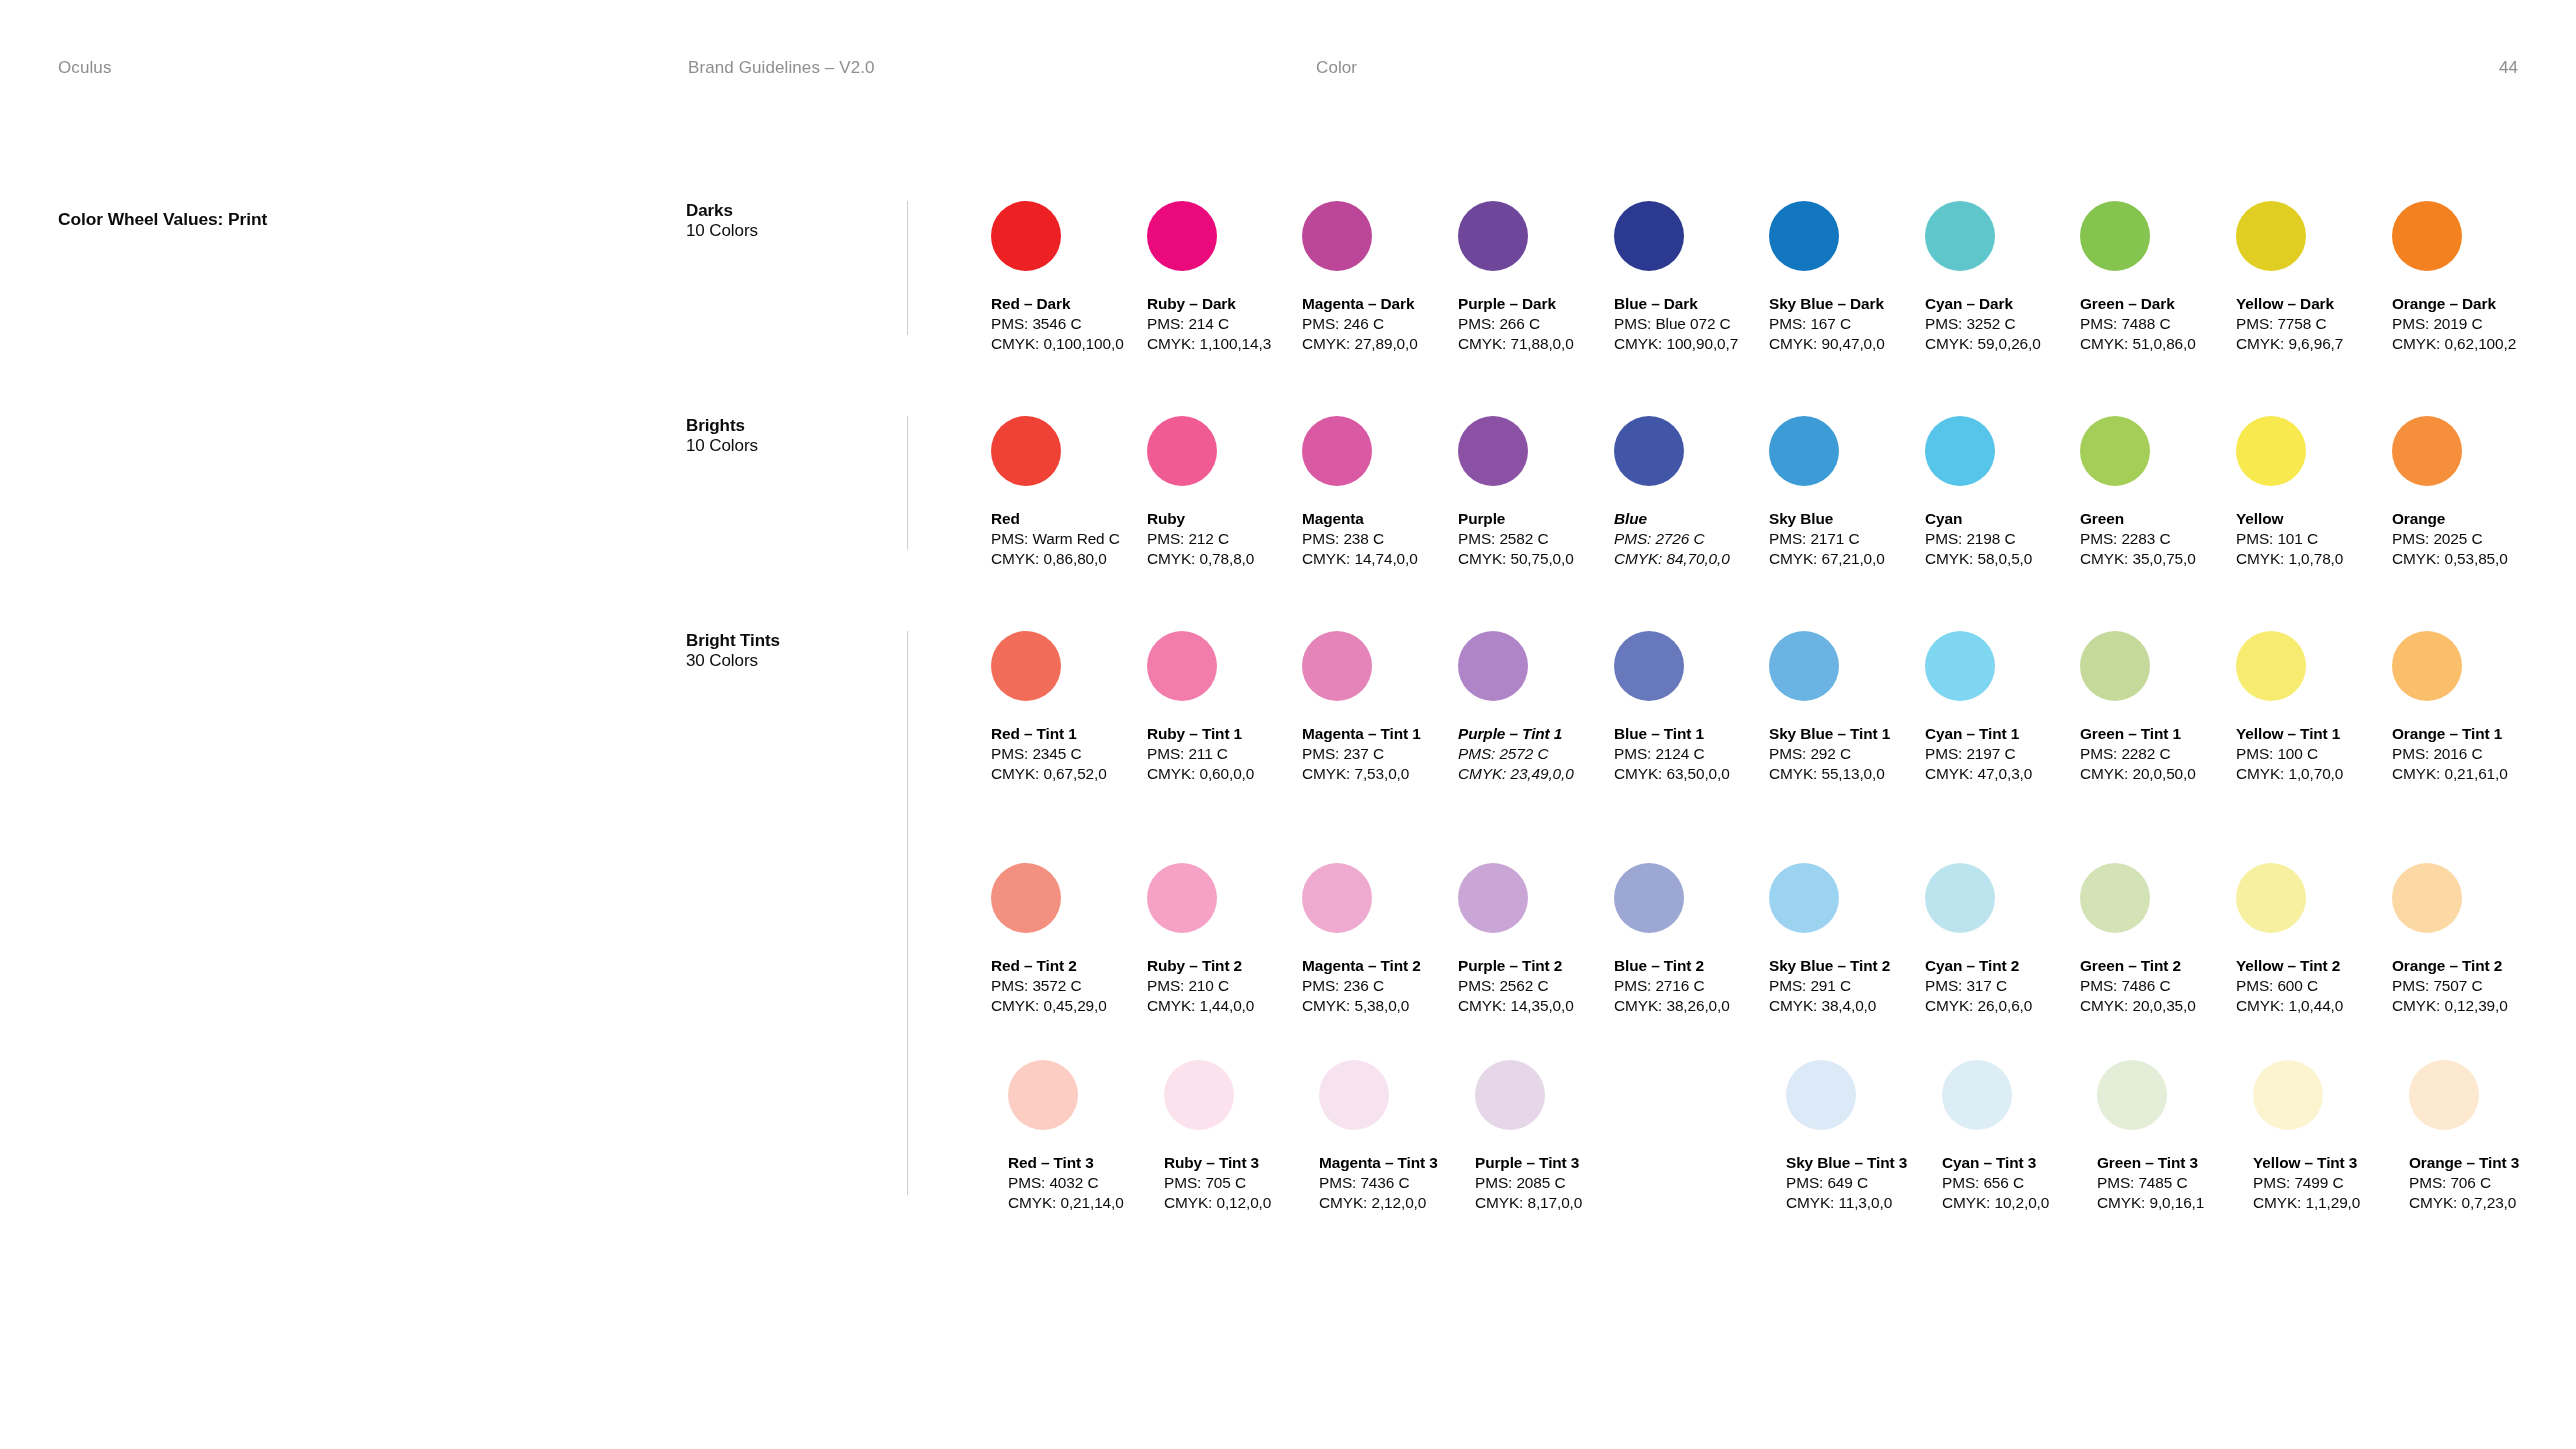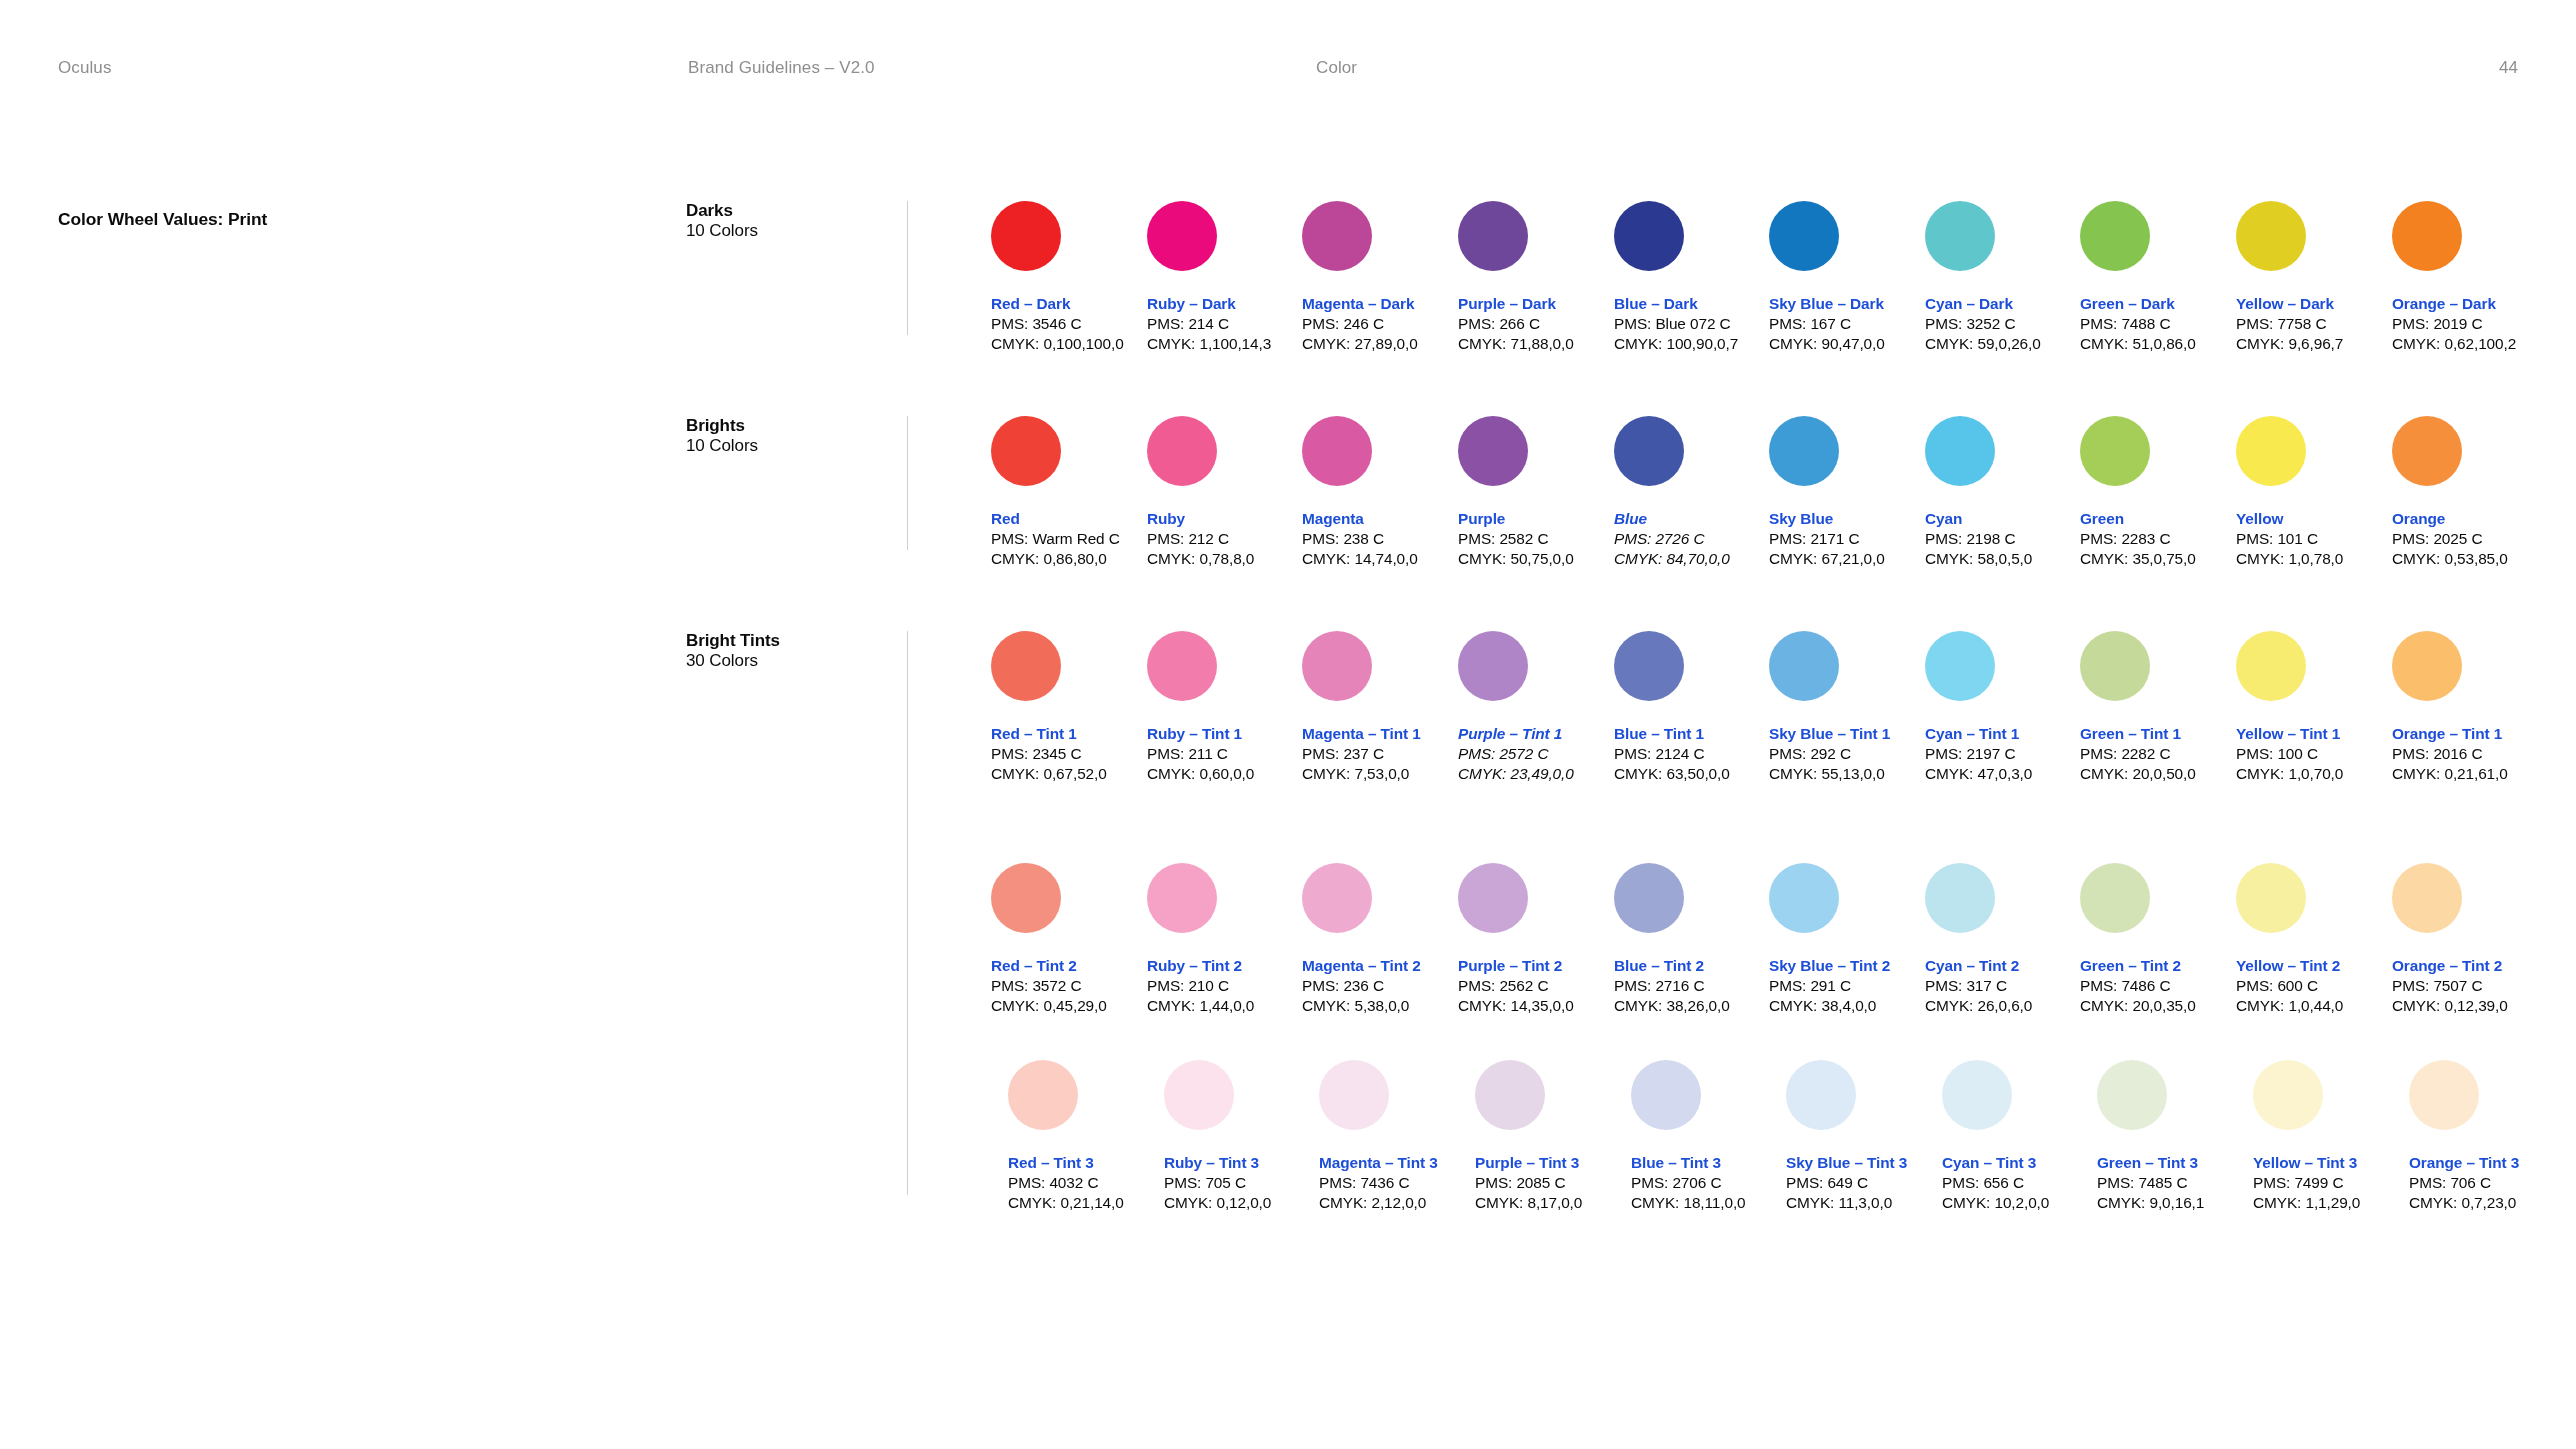--- a/index.html
+++ b/index.html
@@ -47,21 +47,21 @@
   
   .swatch-row { position: absolute; left: 991px; width: 1543px; height: 201px; }
   .swatch-row .cell {
     position: absolute; top: 0; width: 156px; height: 201px;
   }
   .dot {
     width: 70px; height: 70px; border-radius: 50%; display: block;
   }
   .cap { margin-top: 23px; }
   .cap-name {
-    font-size: 15.4px; line-height: 20px; font-weight: 700; color: #1d4ed8;
+    font-size: 15.4px; line-height: 20px; font-weight: 700; color: #000000;
     letter-spacing: -0.1px; white-space: nowrap;
   }
   .cap-pms, .cap-cmyk {
     font-size: 15.4px; line-height: 20px; font-weight: 400; color: #0b0b0b;
     letter-spacing: -0.1px; white-space: nowrap;
   }
 </style>
 </head>
 <body>
 
@@ -448,28 +448,20 @@
           </div>
         </div>
         <div class="cell" style="left: 467px;">
           <span class="dot" style="background: rgb(229, 214, 232);"></span>
           <div class="cap">
             <div class="cap-name">Purple – Tint 3</div>
             <div class="cap-pms">PMS: 2085 C</div>
             <div class="cap-cmyk">CMYK: 8,17,0,0</div>
           </div>
         </div>
-        <div class="cell" style="left: 623px;">
-          <span class="dot" style="background: rgb(211, 217, 238);"></span>
-          <div class="cap">
-            <div class="cap-name">Blue – Tint 3</div>
-            <div class="cap-pms">PMS: 2706 C</div>
-            <div class="cap-cmyk">CMYK: 18,11,0,0</div>
-          </div>
-        </div>
         <div class="cell" style="left: 778px;">
           <span class="dot" style="background: rgb(220, 233, 246);"></span>
           <div class="cap">
             <div class="cap-name">Sky Blue – Tint 3</div>
             <div class="cap-pms">PMS: 649 C</div>
             <div class="cap-cmyk">CMYK: 11,3,0,0</div>
           </div>
         </div>
         <div class="cell" style="left: 934px;">
           <span class="dot" style="background: rgb(221, 237, 245);"></span>

